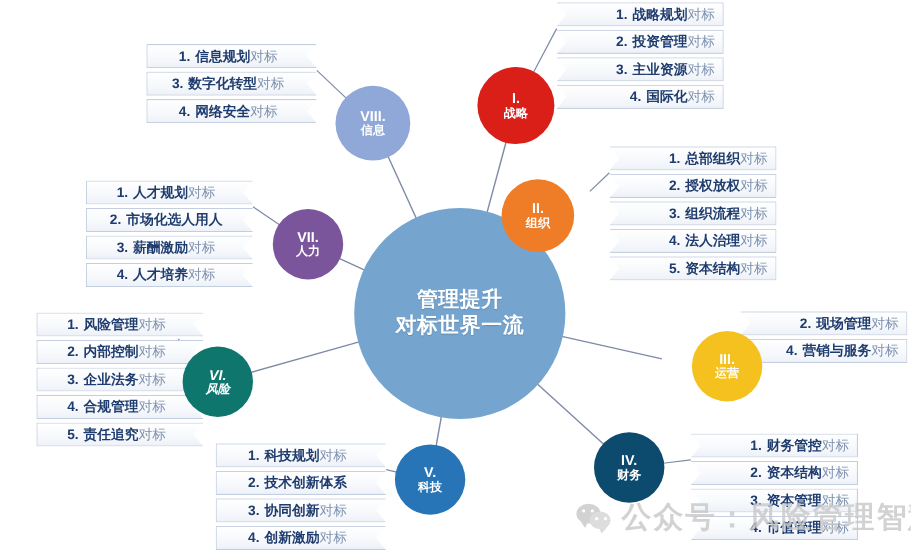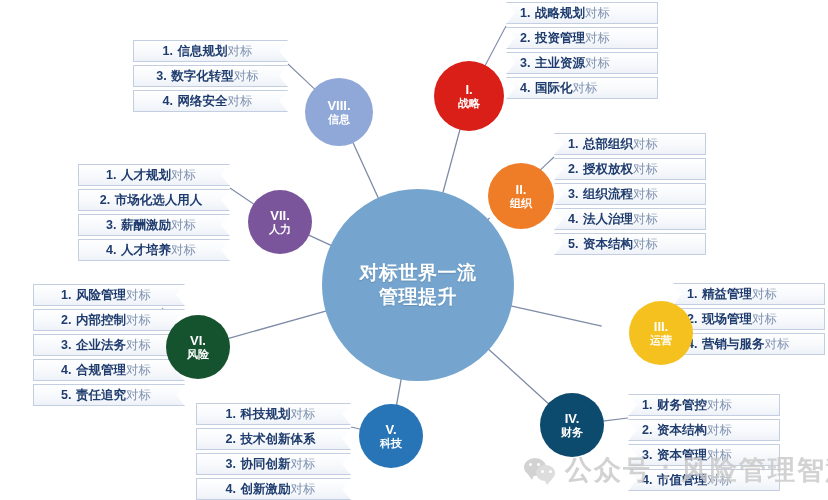--- a/index.html
+++ b/index.html
@@ -57,21 +57,21 @@
   }
   .banner .txt{display:inline-block;}
   .banner .num{font-weight:bold;color:#1f3c6e;margin-right:1px;}
   .banner .key{font-weight:bold;color:#1f3c6e;}
   .banner .suf{font-weight:normal;color:#7d90ae;}
 
   
   .group.right .banner{
     clip-path:polygon(0 0,100% 0,100% 100%,0 100%,9px 50%);
     padding-left:13px;padding-right:7px;
-    justify-content:flex-start;
+    justify-content:flex-end;
   }
   
   .group.left .banner{
     clip-path:polygon(0 0,100% 0,calc(100% - 9px) 50%,100% 100%,0 100%);
     padding-left:7px;padding-right:13px;
     justify-content:center;
   }
 
   .watermark{
     position:absolute;z-index:6;
@@ -123,43 +123,43 @@
       <line x1="536.1858579740701" y1="173.94515948807958" x2="554" y2="157" stroke="#7e8ba6" stroke-width="1.1"></line>
       <line x1="658.17976593194" y1="316.3981972138917" x2="673" y2="307" stroke="#7e8ba6" stroke-width="1.1"></line>
       <line x1="602.7606141781237" y1="421.1549232277345" x2="628" y2="418" stroke="#7e8ba6" stroke-width="1.1"></line>
       <line x1="360.7560975609756" y1="429.1951219512195" x2="351" y2="427" stroke="#7e8ba6" stroke-width="1.1"></line>
       <line x1="176.97331681527496" y1="324.2210932165479" x2="162" y2="308" stroke="#7e8ba6" stroke-width="1.1"></line>
       <line x1="254.36527843584463" y1="204.56838933637434" x2="230" y2="188" stroke="#7e8ba6" stroke-width="1.1"></line>
       <line x1="314.9694002411375" y1="89.38296493283529" x2="288" y2="64" stroke="#7e8ba6" stroke-width="1.1"></line>
     </svg>
 <div class="hub" style="left: 322px; top: 189px; width: 192px; height: 192px; background: rgb(117, 165, 206);">
       <div class="hub-text">
+        <div>管理提升</div>
         <div>对标世界一流</div>
-        <div>管理提升</div>
       </div>
     </div>
     <div class="node" style="left: 434px; top: 61px; width: 70px; height: 70px; background: rgb(217, 31, 24);">
       <span class="rom">I.</span>
       <span class="cn">战略</span>
     </div>
     <div class="group right" style="left: 506px; top: 2px; width: 152px;">
       <div class="banner">
         <span class="txt"><span class="num">1.</span> <span class="key">战略规划</span><span class="suf">对标</span></span>
       </div>
       <div class="banner">
         <span class="txt"><span class="num">2.</span> <span class="key">投资管理</span><span class="suf">对标</span></span>
       </div>
       <div class="banner">
         <span class="txt"><span class="num">3.</span> <span class="key">主业资源</span><span class="suf">对标</span></span>
       </div>
       <div class="banner">
         <span class="txt"><span class="num">4.</span> <span class="key">国际化</span><span class="suf">对标</span></span>
       </div>
     </div>
-    <div class="node" style="left: 488px; top: 163px; width: 66px; height: 66px; background: rgb(239, 125, 40);">
+    <div class="node" style="left: 456px; top: 163px; width: 66px; height: 66px; background: rgb(239, 125, 40);">
       <span class="rom">II.</span>
       <span class="cn">组织</span>
     </div>
     <div class="group right" style="left: 554px; top: 133px; width: 152px;">
       <div class="banner">
         <span class="txt"><span class="num">1.</span> <span class="key">总部组织</span><span class="suf">对标</span></span>
       </div>
       <div class="banner">
         <span class="txt"><span class="num">2.</span> <span class="key">授权放权</span><span class="suf">对标</span></span>
       </div>
@@ -172,23 +172,20 @@
       <div class="banner">
         <span class="txt"><span class="num">5.</span> <span class="key">资本结构</span><span class="suf">对标</span></span>
       </div>
     </div>
     <div class="node" style="left: 629px; top: 301px; width: 64px; height: 64px; background: rgb(245, 193, 30);">
       <span class="rom">III.</span>
       <span class="cn">运营</span>
     </div>
     <div class="group right" style="left: 673px; top: 283px; width: 152px;">
       <div class="banner">
-        <span class="txt"><span class="num">1.</span> <span class="key">精益管理</span><span class="suf">对标</span></span>
-      </div>
-      <div class="banner">
         <span class="txt"><span class="num">2.</span> <span class="key">现场管理</span><span class="suf">对标</span></span>
       </div>
       <div class="banner">
         <span class="txt"><span class="num">4.</span> <span class="key">营销与服务</span><span class="suf">对标</span></span>
       </div>
     </div>
     <div class="node" style="left: 540px; top: 393px; width: 64px; height: 64px; background: #0c4a6e;">
       <span class="rom">IV.</span>
       <span class="cn">财务</span>
     </div>
@@ -217,21 +214,21 @@
       <div class="banner">
         <span class="txt"><span class="num">2.</span> <span class="key">技术创新体系</span><span class="suf"></span></span>
       </div>
       <div class="banner">
         <span class="txt"><span class="num">3.</span> <span class="key">协同创新</span><span class="suf">对标</span></span>
       </div>
       <div class="banner">
         <span class="txt"><span class="num">4.</span> <span class="key">创新激励</span><span class="suf">对标</span></span>
       </div>
     </div>
-    <div class="node" style="left: 166px; top: 315px; width: 64px; height: 64px; background: #14532d;">
+    <div class="node" style="left: 166px; top: 315px; width: 64px; height: 64px; background: #0f766e; font-style: italic;">
       <span class="rom">VI.</span>
       <span class="cn">风险</span>
     </div>
     <div class="group left" style="left: 10px; top: 284px; width: 152px; margin-left: 23px;">
       <div class="banner">
         <span class="txt"><span class="num">1.</span> <span class="key">风险管理</span><span class="suf">对标</span></span>
       </div>
       <div class="banner">
         <span class="txt"><span class="num">2.</span> <span class="key">内部控制</span><span class="suf">对标</span></span>
       </div>

